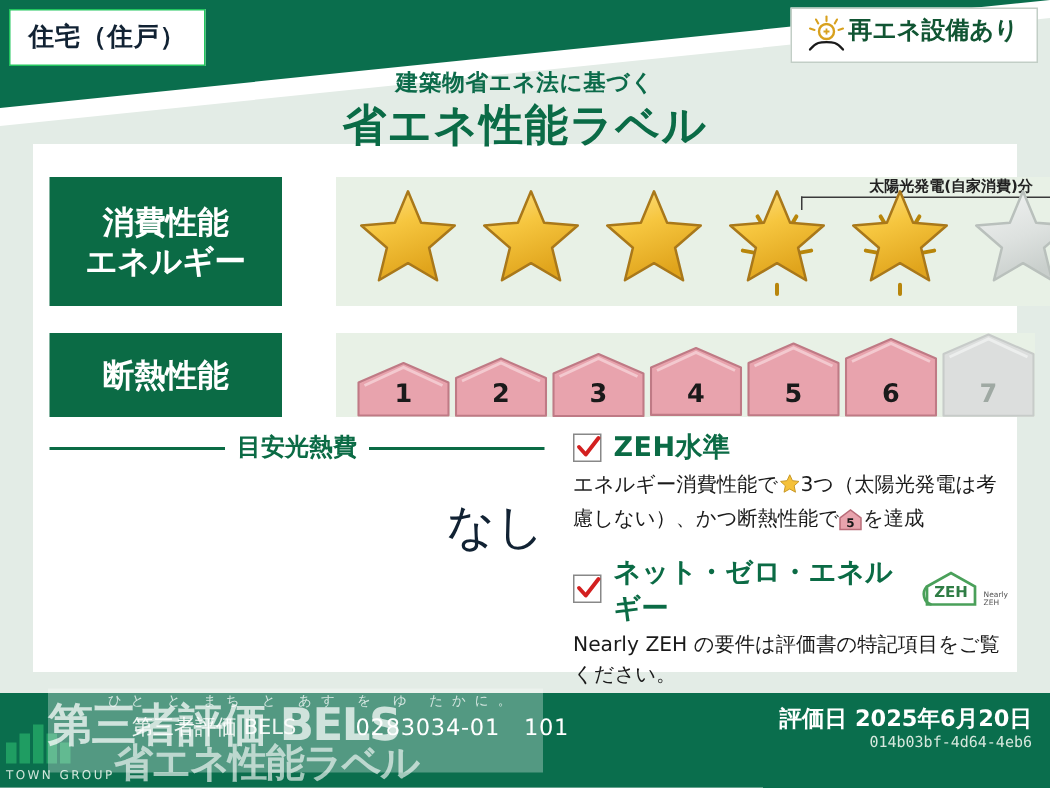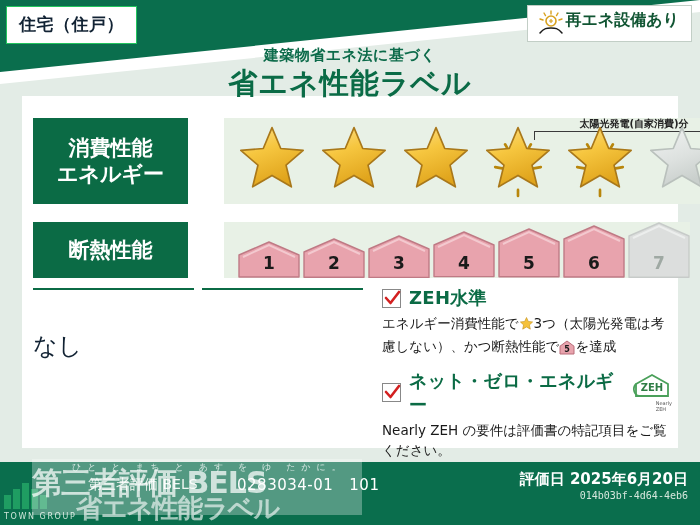--- a/index.html
+++ b/index.html
@@ -113,41 +113,41 @@
   
   .cost-head {
     position: absolute; left: 33px; top: 288px; width: 330px;
     display: flex; align-items: center; gap: 8px;
     color: #0b6b45; font-weight: bold; font-size: 16px;
     font-family: "DejaVu Sans", sans-serif;
   }
   .cost-head .ln { flex: 1; height: 2px; background: #0b6b45; }
   .cost-value {
     position: absolute; left: 33px; top: 330px; width: 330px;
-    text-align: left; font-size: 24px; color: #123; font-weight: normal;
+    text-align: right; font-size: 32px; color: #123; font-weight: normal;
     font-family: "DejaVu Sans", sans-serif;
   }
 
   
   .zeh { position: absolute; left: 382px; top: 286px; width: 290px; }
   .zeh-item { margin-bottom: 8px; }
   .zeh-head { display: flex; align-items: center; gap: 8px; }
   .chk { width: 19px; height: 19px; border: 1.5px solid #888; background:#fff; position: relative; flex: none; }
   .chk svg { position: absolute; left: 1px; top: 0px; width: 17px; height: 17px; }
   .zeh-title {
     font-size: 18px; font-weight: bold; color: #0b6b45;
     font-family: "DejaVu Sans", sans-serif; letter-spacing: .3px;
   }
   .zeh-body {
     font-size: 13.5px; color: #1a1a1a; line-height: 1.5; margin-top: 3px;
     font-family: "DejaVu Sans", sans-serif;
   }
   .inline-star { display: inline-block; vertical-align: -3px; }
   .inline-house { display: inline-block; vertical-align: -4px; }
-  .zeh-logo { margin-left: 4px; display: flex; align-items: flex-end; gap: 2px; flex-direction: column; }
+  .zeh-logo { margin-left: 4px; display: flex; align-items: flex-end; gap: 2px; }
   .zeh-logo .nz { font-size: 5px; color: #555; line-height: 1.05; font-family: "DejaVu Sans", sans-serif; }
 
   
   .footer { position: absolute; left: 0; right: 0; bottom: 0; height: 63px; }
   .f-left {
     position: absolute; left: 88px; top: 14px;
     font-size: 14px; color: #eaf3ee; font-family: "DejaVu Sans", sans-serif;
   }
   .f-num {
     position: absolute; left: 237px; top: 14px;
@@ -373,20 +373,21 @@
               <path d="M5 16 L31 4 L57 16" fill="none" stroke="#eceeed" stroke-width="2"></path>
             </svg>
             <span>7</span>
           </div>
         </div>
     </div>
   </div>
 
   <div class="cost-head">
     <span class="ln"></span>
+    <span>目安光熱費</span>
     <span class="ln"></span>
   </div>
   <div class="cost-value">なし</div>
 
   <div class="zeh">
 
     <div class="zeh-item">
       <div class="zeh-head">
         <span class="chk">
           <svg viewBox="0 0 17 17">

